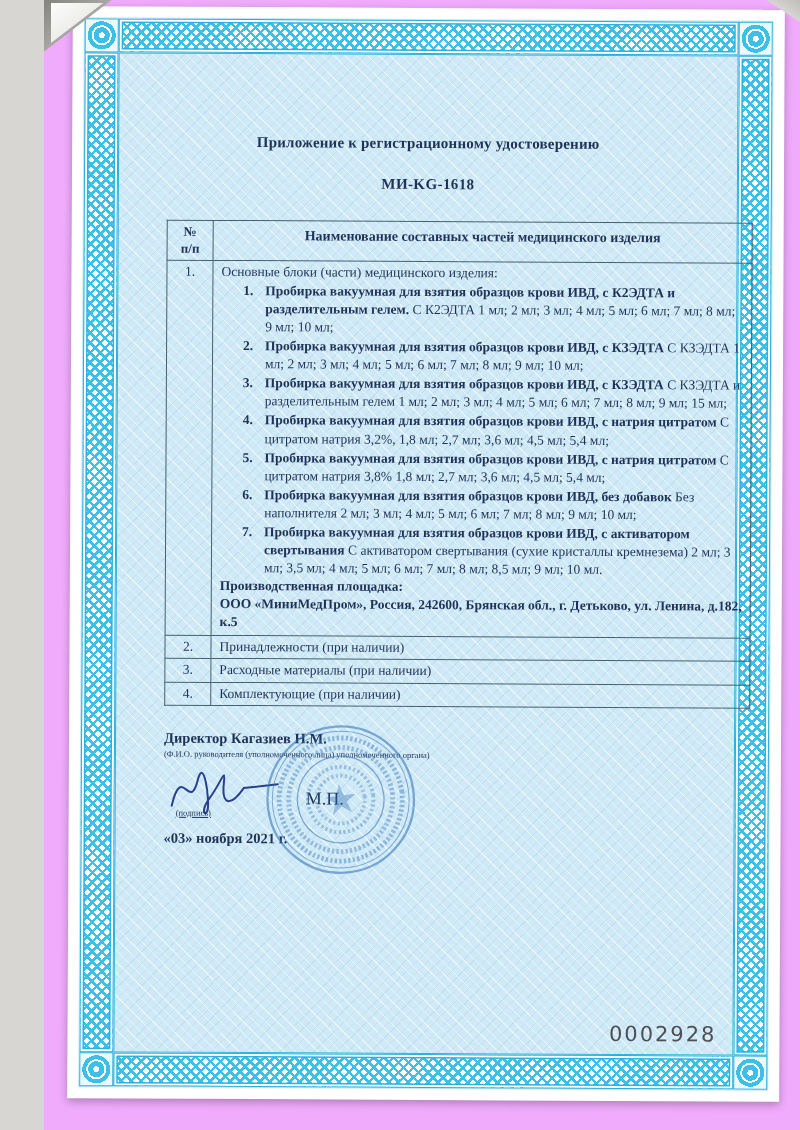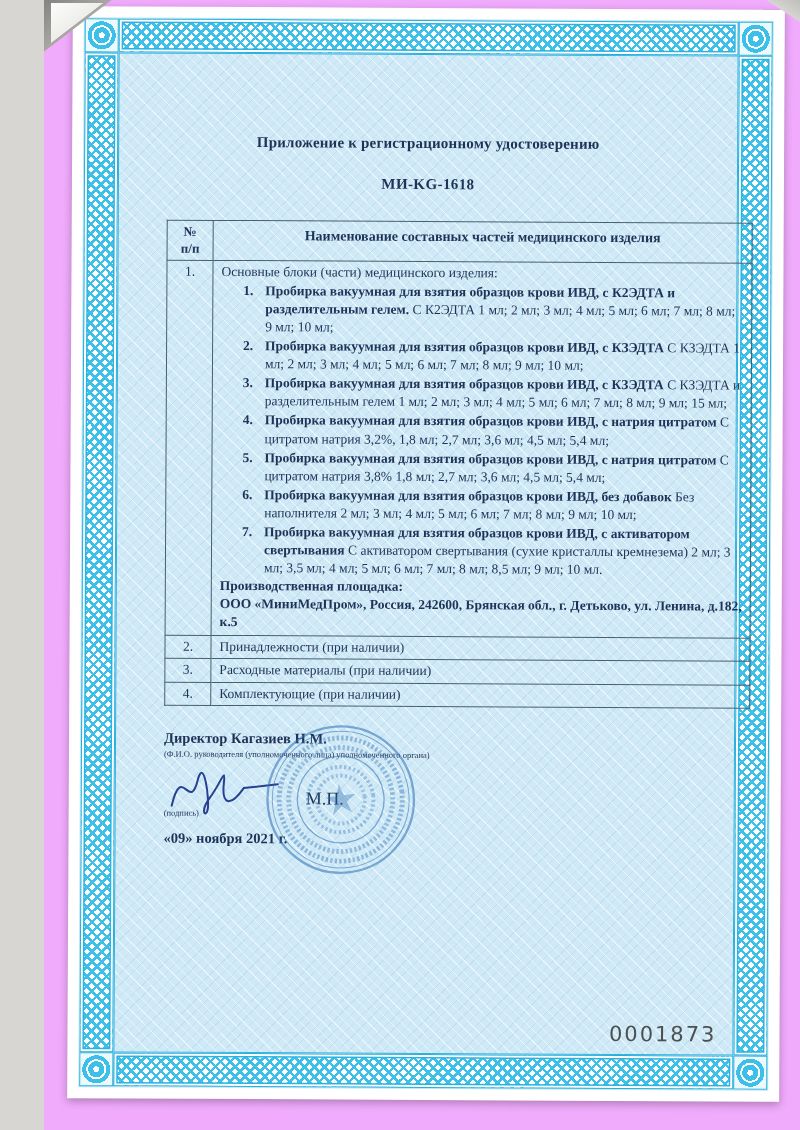--- a/index.html
+++ b/index.html
@@ -69,21 +69,21 @@
   .ititle { font-weight:bold; }
   .idesc { font-weight:normal; }
   .prod-label, .prod-value { font-weight:bold; margin-left:2px; }
 
   .footer { position:relative; margin:24px 0 0 48px; width:600px; height:210px; }
   .director { font-weight:bold; font-size:14.5px; }
   .note { font-size:8.5px; margin-top:2px; color:#24365c; }
   .sig { position:absolute; left:2px; top:24px; }
   .mp { position:absolute; left:142px; top:58px; font-size:18px; z-index:2; }
   .stamp { position:absolute; left:100px; top:-8px; width:154px; height:154px; opacity:.55; transform:rotate(-8deg); z-index:3; }
-  .sign-label { position:absolute; left:0; top:78px; font-size:8.5px; }
+  .sign-label { position:absolute; left:12px; top:78px; font-size:8.5px;text-decoration:underline; }
   .date { position:absolute; left:0; top:100px; font-weight:bold; font-size:14.5px; }
 
   .serial {
     position:absolute; right:16px; bottom:8px;
     font-family:"DejaVu Sans", sans-serif;
     font-size:21px; letter-spacing:2px; color:#4d4f52;
   }
 
   
   .fold-dark  { position:absolute; top:0; left:0; width:76px; height:58px; z-index:4;
@@ -200,24 +200,24 @@
               <circle cx="80" cy="80" r="45" stroke-width="1.4"></circle>
               <circle cx="80" cy="80" r="64" stroke-width="5" stroke-dasharray="2.5 2.2" opacity="0.75"></circle>
               <circle cx="80" cy="80" r="54" stroke-width="5" stroke-dasharray="2.5 2.2" opacity="0.7"></circle>
               <circle cx="80" cy="80" r="34" stroke-width="4" stroke-dasharray="2.4 2.4" opacity="0.65"></circle>
               <circle cx="80" cy="80" r="25" stroke-width="4" stroke-dasharray="2.4 2.4" opacity="0.6"></circle>
               <path d="M80 64 L84 76 L96 76 L86 83 L90 95 L80 87 L70 95 L74 83 L64 76 L76 76 Z" fill="#2e6fb5" opacity="0.7" stroke="none"></path>
             </g>
           </svg>
 
           <div class="sign-label">(подпись)</div>
-          <div class="date">«09» ноября 2021 г.</div>
+          <div class="date">«03» ноября 2021 г.</div>
         </div>
 
-        <div class="serial">0001873</div>
+        <div class="serial">0002928</div>
       </div>
     </div>
   </div>
 
   <div class="fold-dark"></div>
   <div class="fold-white"></div>
   <div class="shade-tr"></div>
 </div>
 
 </body></html>

